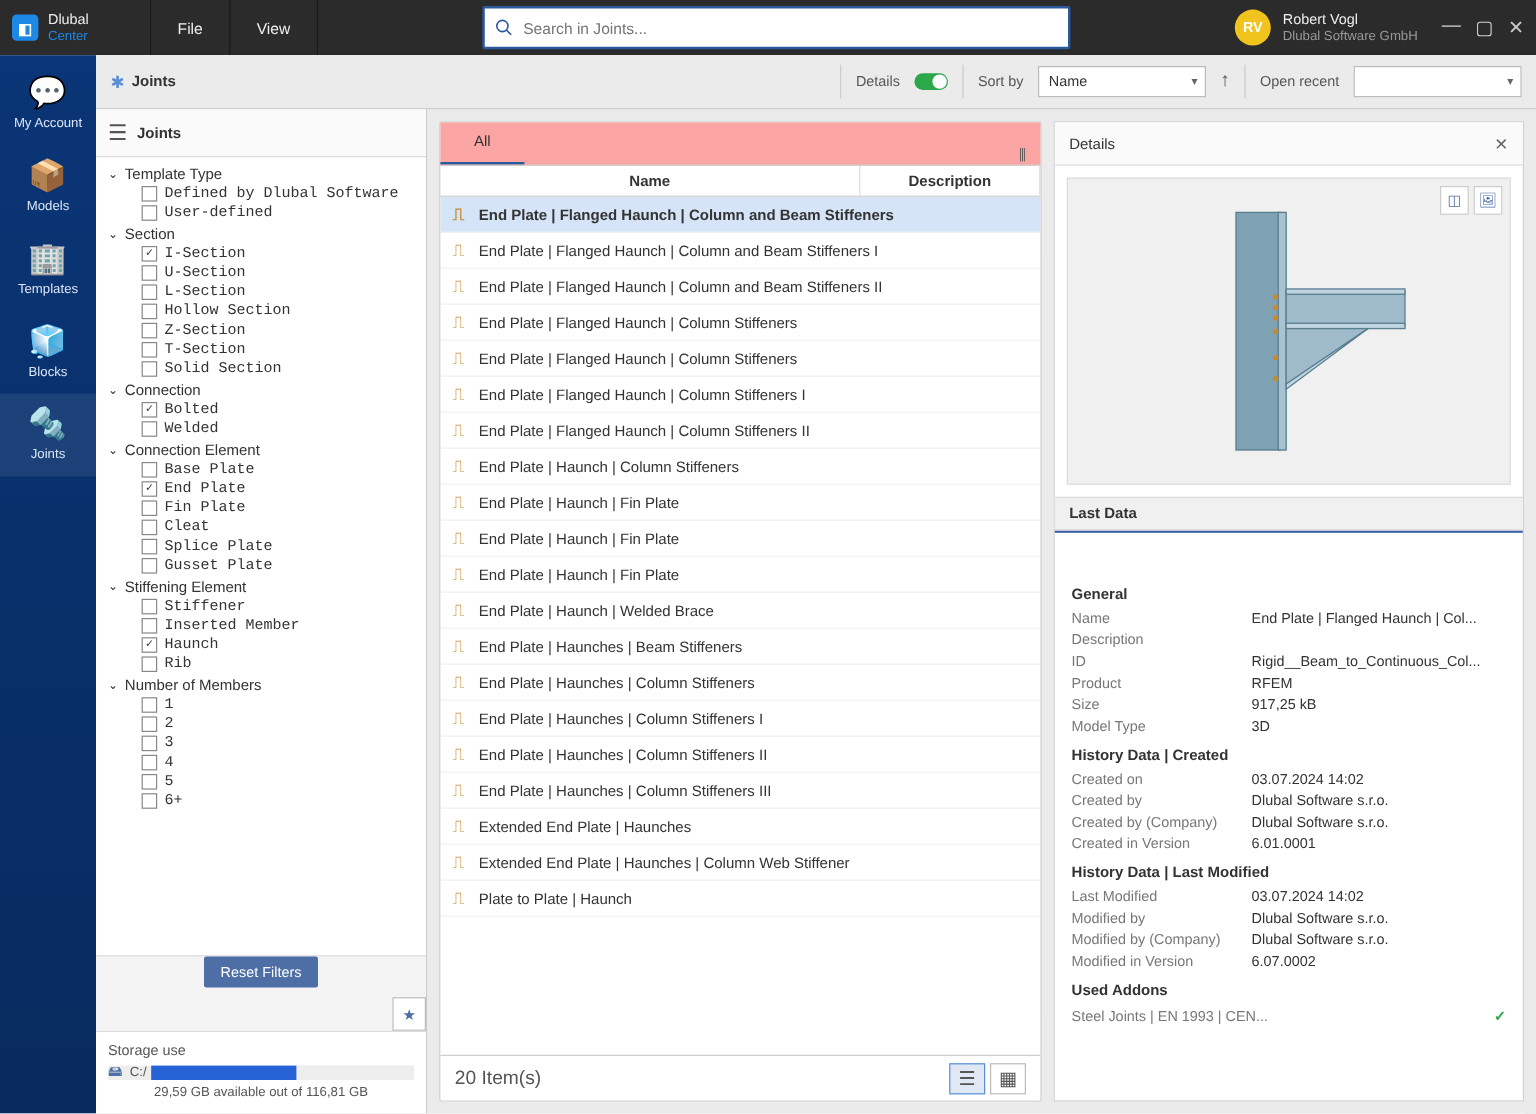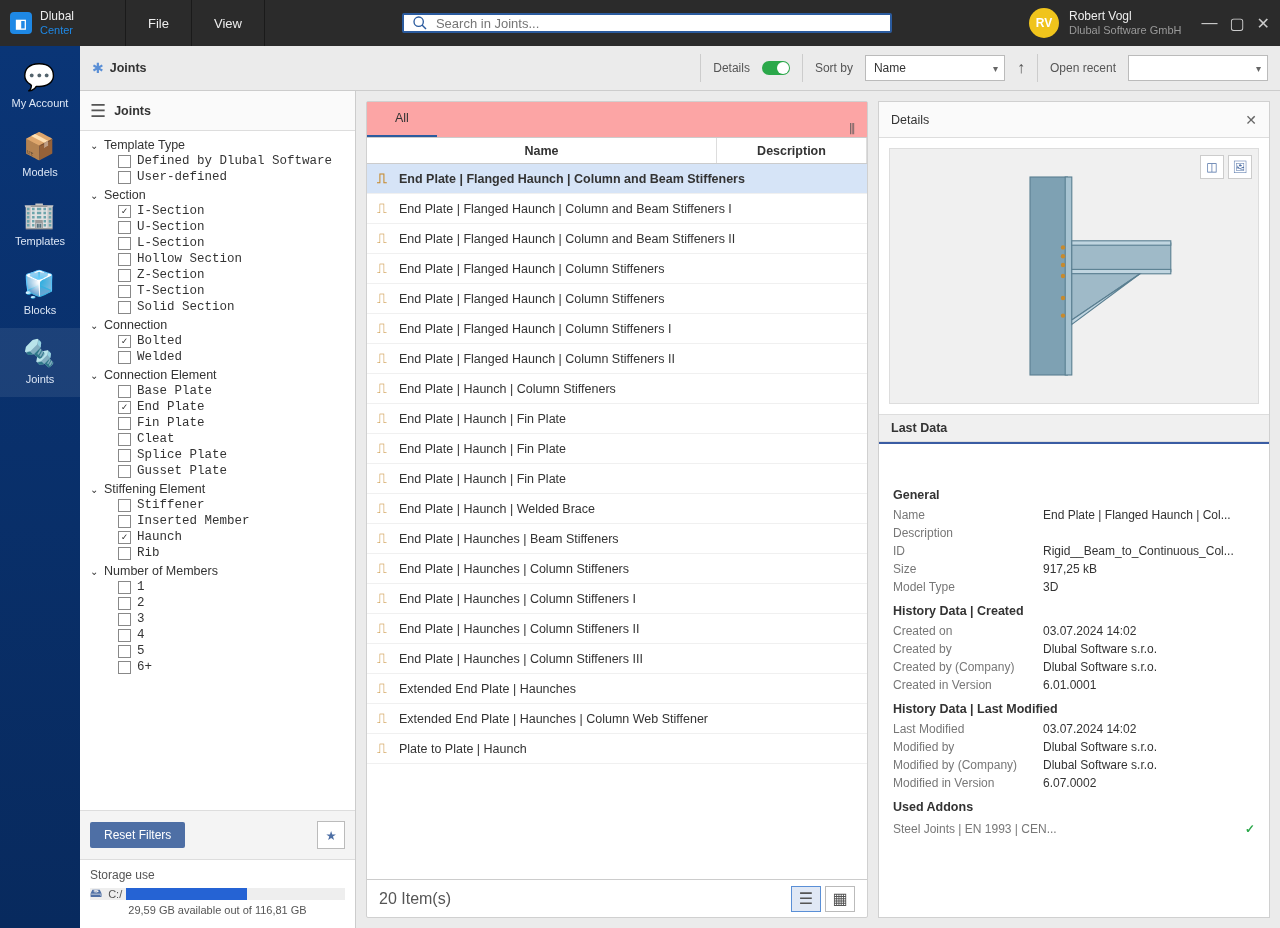--- a/index.html
+++ b/index.html
@@ -6,21 +6,21 @@
     body { font-family: "Segoe UI", Arial, sans-serif; font-size: 12.5px; color: #333; background: #fff; width: 1280px; height: 928px; overflow: hidden; }
     
     
     .header { height: 46px; background: #2b2b2b; display: flex; align-items: center; color: #eee; }
     .logo-area { width: 126px; height: 46px; display: flex; align-items: center; padding-left: 10px; border-right: 1px solid #1a1a1a; }
     .logo-icon { width: 22px; height: 22px; background: #1e88e5; border-radius: 4px; margin-right: 8px; display:flex; align-items:center; justify-content:center; color:#fff; font-weight:bold;}
     .logo-text { line-height: 1.1; font-size: 12px; }
     .logo-sub { color: #1e88e5; font-size: 11px; }
     .menu-item { padding: 0 22px; height: 46px; display: flex; align-items: center; cursor: pointer; border-right: 1px solid #1a1a1a; font-size: 13px;}
     .search-wrap { flex: 1; display: flex; justify-content: center; }
-    .search-box { width: 490px; height: 20px; background: #fff; display: flex; align-items: center; border-radius: 2px; border: 2px solid #2b5b9e;}
+    .search-box { width: 490px; height: 36px; background: #fff; display: flex; align-items: center; border-radius: 2px; border: 2px solid #2b5b9e;}
     .search-icon-box { width: 32px; height: 100%; display:flex; align-items:center; justify-content:center; color:#2b5b9e;}
     .search-input { flex: 1; border: none; outline: none; font-size: 13px; color: #666; background: transparent;}
     .user-area { display: flex; align-items: center; padding-right: 10px; gap: 10px;}
     .avatar { width: 30px; height: 30px; border-radius: 50%; background: #f0c41c; color: #fff; display:flex; align-items:center; justify-content:center; font-weight: bold; font-size: 12px;}
     .user-text { line-height: 1.2; font-size: 12px;}
     .user-company { color: #999; font-size: 11px;}
     .win-controls { display: flex; gap: 12px; padding: 0 10px; color: #ccc; font-size: 16px;}
     
     
     .main-layout { display: flex; height: calc(100% - 46px); }
@@ -53,21 +53,21 @@
     .panel-header-title { font-weight: 600;}
     .filter-tree { flex: 1; overflow-y: auto; padding: 6px 4px 6px 10px; font-size: 12.5px;}
     .tree-group { margin-bottom: 2px;}
     .tree-label { display: flex; align-items: center; gap: 4px; padding: 1px 0; cursor: pointer;}
     .tree-caret { font-size: 10px; color: #333; width: 10px; display:inline-block;}
     .tree-items { padding-left: 28px;}
     .tree-check { display: flex; align-items: center; gap: 6px; padding: 1px 0; cursor: pointer; font-family: Liberation Mono, monospace;}
     .cb { width: 13px; height: 13px; border: 1px solid #888; background:#fff; display:inline-flex; align-items:center; justify-content:center; font-size:10px; color:#333;}
     .cb.checked::after { content:"✓"; }
     
-    .filter-footer { border-top: 1px solid #ddd; padding: 10px; display: flex; align-items: center; gap: 8px; background:#f4f4f4;}
+    .filter-footer { border-top: 1px solid #ddd; display: flex; align-items: center; gap: 8px; background:#f4f4f4;flex-direction:column;}
     .btn-primary { background: #4e6fa5; color: #fff; border: none; padding: 6px 14px; border-radius: 2px; cursor: pointer; font-size: 12px;}
     .star-btn { width: 28px; height: 28px; border: 1px solid #bbb; background: #fff; display:flex; align-items:center; justify-content:center; cursor:pointer; margin-left:auto; color:#4e6fa5;}
     
     .storage-box { border-top: 1px solid #ddd; padding: 8px 10px 12px; font-size: 12px; color:#555;}
     .storage-bar { height: 12px; background: #eee; margin: 6px 0 4px; position: relative; display:flex; align-items:center;}
     .storage-disk { color:#4e6fa5; margin-right: 6px;}
     .storage-fill { height: 100%; background: #2563d4; width: 55%;}
     .storage-text { font-size: 11px; text-align: center;}
     
     
@@ -522,20 +522,24 @@
             </div>
             <div class="kv">
               <div class="kv-key">Description</div>
               <div class="kv-val"></div>
             </div>
             <div class="kv">
               <div class="kv-key">ID</div>
               <div class="kv-val">Rigid__Beam_to_Continuous_Col...</div>
             </div>
             <div class="kv">
+              <div class="kv-key">Product</div>
+              <div class="kv-val">RFEM</div>
+            </div>
+            <div class="kv">
               <div class="kv-key">Size</div>
               <div class="kv-val">917,25 kB</div>
             </div>
             <div class="kv">
               <div class="kv-key">Model Type</div>
               <div class="kv-val">3D</div>
             </div>
             <div class="group-title">History Data | Created</div>
             <div class="kv">
               <div class="kv-key">Created on</div>

